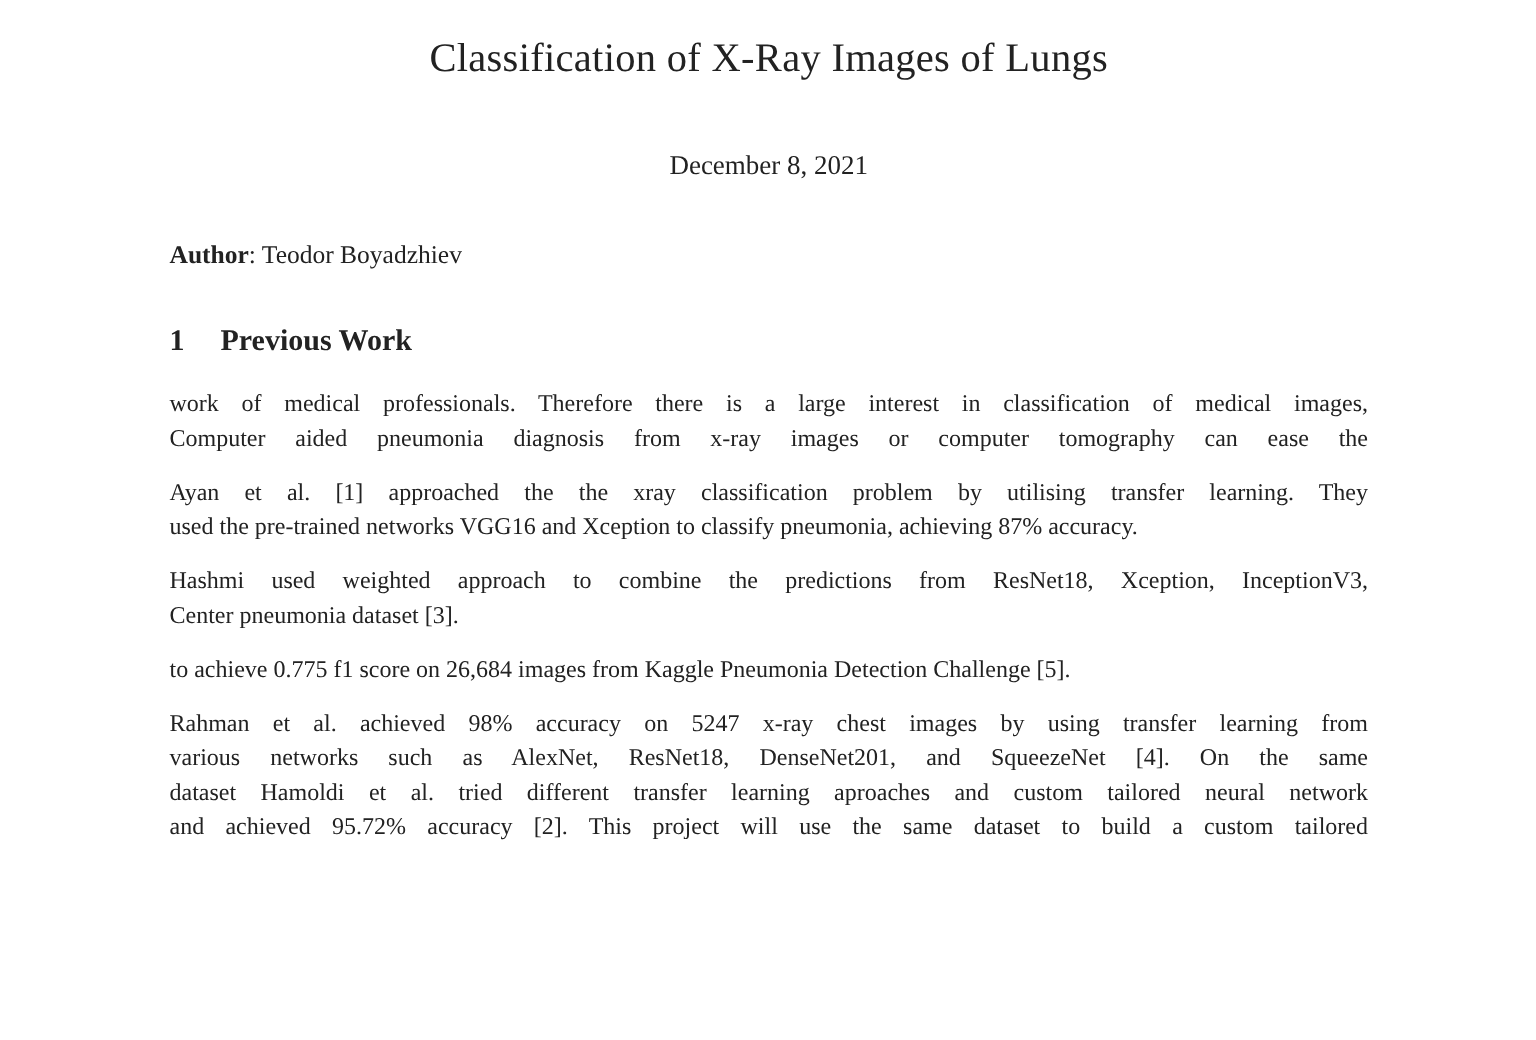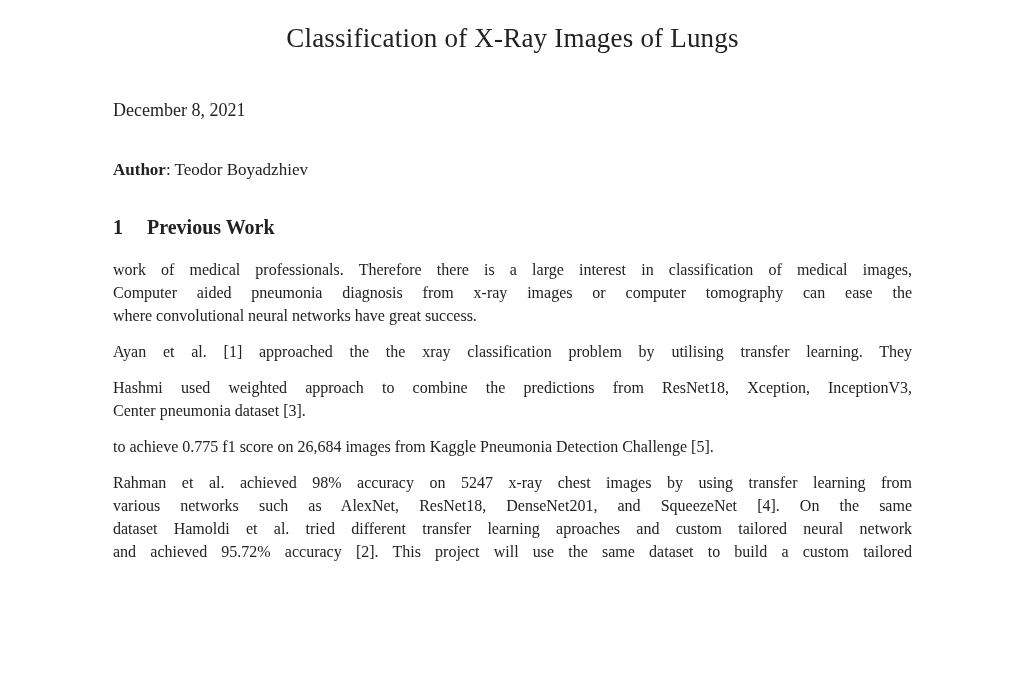--- a/index.html
+++ b/index.html
@@ -18,20 +18,21 @@
   .title {
     position: absolute; top: 21px; left: 0; right: 0;
     text-align: center;
     font-size: 27px;
     font-weight: normal;
     line-height: 34px;
     letter-spacing: 0.2px;
   }
   .date {
     position: absolute; top: 99px; left: 0; right: 0;
+    text-align: center;
     font-size: 18px;
     line-height: 23px;
   }
   .author-line {
     position: absolute; top: 159px; left: 0;
     font-size: 17px;
     line-height: 22px;
   }
   .author-label { font-weight: bold; text-align: right; }
   .section-heading {
@@ -72,24 +73,24 @@
   </div>
 
   <div class="section-heading">
     <span class="section-number">1</span><span>Previous Work</span>
   </div>
 
   <div class="paragraphs">
       <div class="para">
         <div class="para-line">work of medical professionals. Therefore there is a large interest in classification of medical images,</div>
         <div class="para-line">Computer aided pneumonia diagnosis from x-ray images or computer tomography can ease the</div>
-        <div class="para-line last">where convolutional neural networks have great success.</div>
       </div>
       <div class="para">
         <div class="para-line">Ayan et al. [1] approached the the xray classification problem by utilising transfer learning. They</div>
+        <div class="para-line last">used the pre-trained networks VGG16 and Xception to classify pneumonia, achieving 87% accuracy.</div>
       </div>
       <div class="para">
         <div class="para-line">Hashmi used weighted approach to combine the predictions from ResNet18, Xception, InceptionV3,</div>
         <div class="para-line last">Center pneumonia dataset [3].</div>
       </div>
       <div class="para">
         <div class="para-line last">to achieve 0.775 f1 score on 26,684 images from Kaggle Pneumonia Detection Challenge [5].</div>
       </div>
       <div class="para">
         <div class="para-line">Rahman et al. achieved 98% accuracy on 5247 x-ray chest images by using transfer learning from</div>

